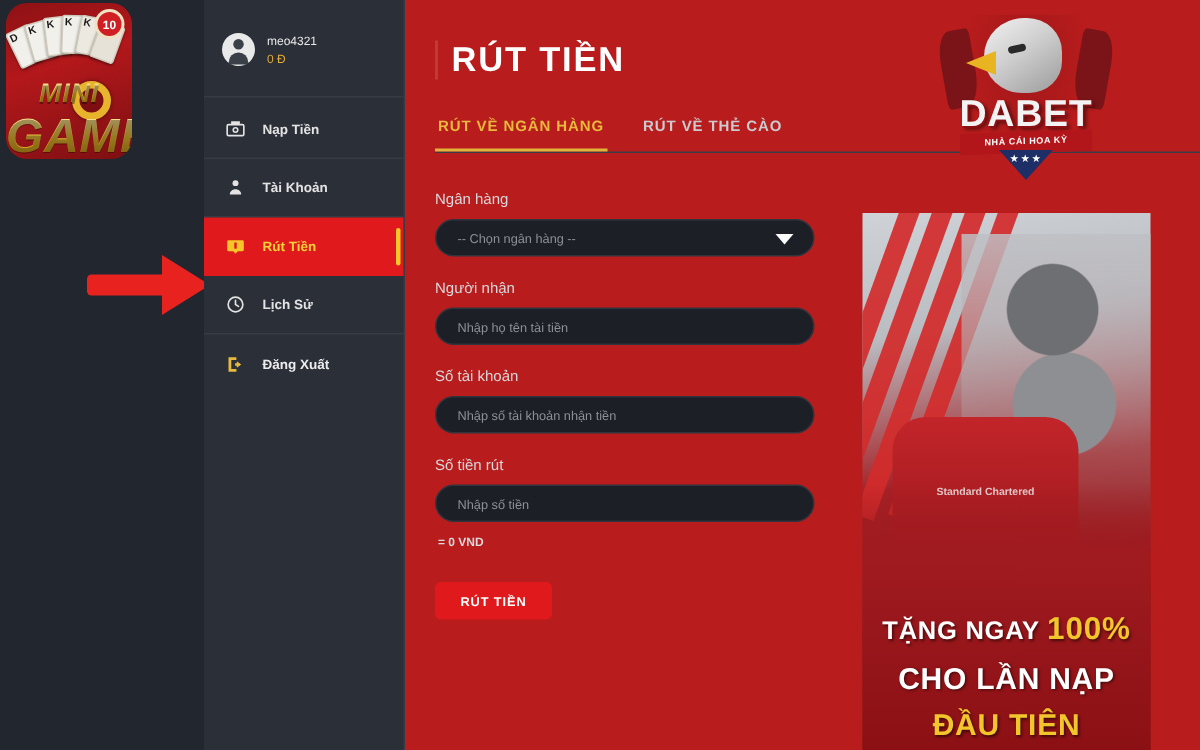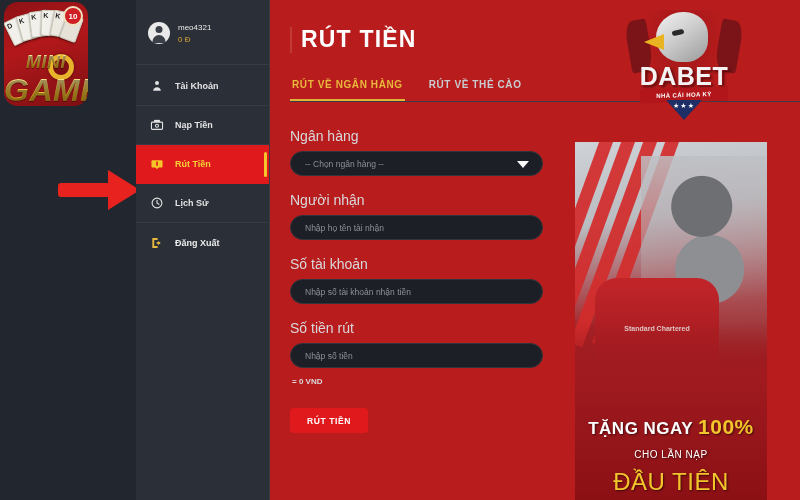--- a/index.html
+++ b/index.html
@@ -122,21 +122,21 @@
     border-bottom:1px solid #383c46; padding-bottom:0;
   }
   .tab {
     font-size:10px; font-weight:bold; letter-spacing:.6px;
     padding:0 2px 9px 2px; color:#c9cbd0; cursor:pointer;
     border-bottom:2px solid transparent;
   }
   .tab.active { color:#e8b93c; border-bottom-color:#e2b43a; }
 
   .form { padding:26px 0 0 20px; width:268px; }
-  .fl { font-size:14px; color:#d7d9dd; margin-bottom:7px; }
+  .fl { font-size:10px; color:#d7d9dd; margin-bottom:7px; }
   .fg { margin-bottom:16px; }
   .inp, .sel {
     width:253px; height:25px; border-radius:13px;
     background:#1c1f26; border:1px solid #30343d;
     color:#8d9096; font-size:8.5px;
     padding:0 14px; display:flex; align-items:center;
     position:relative; cursor:text;
   }
   .sel { cursor:pointer; }
   .caret {
@@ -232,25 +232,25 @@
     position:absolute; left:0; bottom:0; width:100%; height:178px;
     background:linear-gradient(180deg, rgba(140,18,22,0) 0%, #a01b20 28%, #8b1014 100%);
   }
   .promo-text { position:absolute; left:0; bottom:4px; width:100%; text-align:center; }
   .pt1 {
     font-size:17px; font-weight:bold; color:#fff; letter-spacing:.5px;
     text-shadow:1px 1px 2px rgba(0,0,0,.55);
   }
   .pt1 b { color:#f2c52c; font-size:21px; }
   .pt2 {
-    margin-top:10px; font-size:10px; font-weight:normal; color:#fff;
+    margin-top:10px; font-size:20px; font-weight:bold; color:#fff;
     letter-spacing:.5px; text-shadow:1px 1px 2px rgba(0,0,0,.55);
   }
   .pt3 {
-    margin-top:8px; font-size:24px; font-weight:normal; color:#f2c52c;
+    margin-top:8px; font-size:20px; font-weight:bold; color:#f2c52c;
     letter-spacing:.5px; text-shadow:1px 1px 2px rgba(0,0,0,.55);
   }
 </style>
 </head>
 <body>
 
 <div id="app">
 
   <div class="mini-logo">
     <div class="mini-cards">
@@ -280,33 +280,33 @@
         <div>
           <div class="uname">meo4321</div>
           <div class="ubal">0 Đ</div>
         </div>
       </div>
 
       <div class="menu">
 
         <div class="mitem">
           <svg class="ico" viewBox="0 0 24 24">
-            <circle cx="12" cy="7" r="3.4" fill="#e3e3e3"></circle>
-            <path d="M5.5 20c0-3.6 2.9-6 6.5-6s6.5 2.4 6.5 6z" fill="#e3e3e3"></path>
-          </svg>
-          <span>Tài Khoản</span>
-        </div>
-
-        <div class="mitem">
-          <svg class="ico" viewBox="0 0 24 24">
             <rect x="2.5" y="7" width="19" height="12.5" rx="1.6" fill="none" stroke="#e3e3e3" stroke-width="1.9"></rect>
             <circle cx="12" cy="13.2" r="2.6" fill="none" stroke="#e3e3e3" stroke-width="1.8"></circle>
             <path d="M7 3.2h10v3.6H7z" fill="#e3e3e3"></path>
           </svg>
           <span>Nạp Tiền</span>
+        </div>
+
+        <div class="mitem">
+          <svg class="ico" viewBox="0 0 24 24">
+            <circle cx="12" cy="7" r="3.4" fill="#e3e3e3"></circle>
+            <path d="M5.5 20c0-3.6 2.9-6 6.5-6s6.5 2.4 6.5 6z" fill="#e3e3e3"></path>
+          </svg>
+          <span>Tài Khoản</span>
         </div>
 
         <div class="mitem active">
           <svg class="ico" viewBox="0 0 24 24">
             <rect x="2.5" y="5.5" width="19" height="12.5" rx="1.6" fill="#f5c52a"></rect>
             <path d="M12 20.8l-4-4.6h8z" fill="#f5c52a"></path>
             <rect x="10.6" y="8" width="2.8" height="7" fill="#e0191c"></rect>
           </svg>
           <span>Rút Tiền</span>
         </div>
@@ -349,21 +349,21 @@
           <div class="fl">Ngân hàng</div>
           <div class="sel">
             <span>-- Chọn ngân hàng --</span>
             <span class="caret"></span>
           </div>
         </div>
 
         <div class="fg">
           <div class="fl">Người nhận</div>
           <div class="inp">
-            <span>Nhập họ tên tài nhận</span>
+            <span>Nhập họ tên tài tiền</span>
           </div>
         </div>
 
         <div class="fg">
           <div class="fl">Số tài khoản</div>
           <div class="inp">
             <span>Nhập số tài khoản nhận tiền</span>
           </div>
         </div>
 

